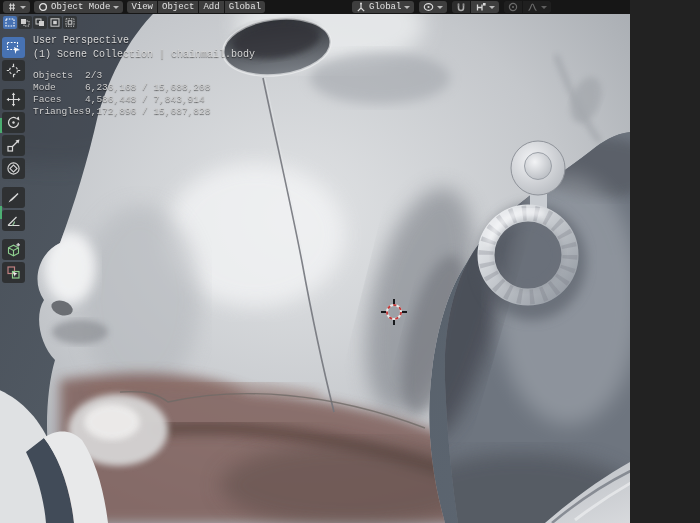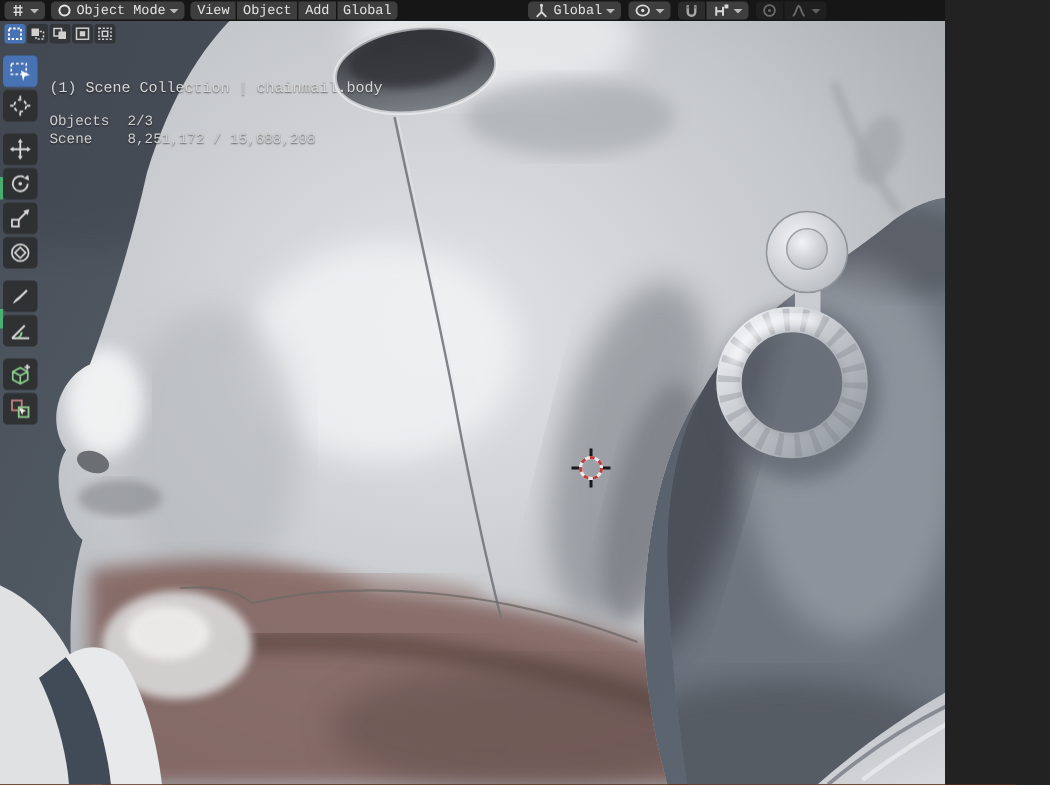--- a/index.html
+++ b/index.html
@@ -39,21 +39,21 @@
   .tbar{position:absolute;left:2px;top:37px;display:flex;flex-direction:column;
         gap:2px;z-index:5;}
   .tbtn{width:23px;height:21px;background:rgba(45,47,48,.92);border-radius:3px;
         display:flex;align-items:center;justify-content:center;}
   .tbtn.active{background:#4772b3;}
   .tsep{height:4px;}
 
   
   .ovl{position:absolute;left:33px;top:34px;z-index:4;color:#d6d6d6;
        font-size:10px;line-height:13px;text-shadow:0 1px 1px rgba(0,0,0,.55);}
-  .ovl .crumb{margin-top:19px;}
+  .ovl .crumb{margin-top:1px;}
   .stats{margin-top:9px;font-size:9.5px;line-height:12px;color:#cfcfcf;}
   .stats .row{display:flex;}
   .stats .lab{width:52px;}
 </style>
 </head>
 <body>
 
 <div class="stage">
 
   <svg class="scene" width="700" height="523" viewBox="0 0 700 523">
@@ -376,26 +376,35 @@
     <div class="tbtn" title="Duplicate">
       <svg width="15" height="15" viewBox="0 0 15 15">
         <rect x="2" y="2" width="6.5" height="6.5" fill="none" stroke="#c08080" stroke-width="1.2"></rect>
         <rect x="6.5" y="6.5" width="6.5" height="6.5" fill="none" stroke="#8fd08f" stroke-width="1.2"></rect>
         <path d="M6.8,6.8 L11.5,8.8 L9.4,9.6 L8.8,11.8 Z" fill="#efefef"></path>
       </svg>
     </div>
   </div>
 
   <div class="ovl">
+    <div>User Perspective</div>
     <div class="crumb">(1) Scene Collection | chainmail.body</div>
     <div class="stats">
       <div class="row">
         <span class="lab">Objects</span>
         <span>2/3</span>
       </div>
       <div class="row">
-        <span class="lab">Scene</span>
-        <span>8,251,172 / 15,688,208</span>
+        <span class="lab">Mode</span>
+        <span>6,236,168 / 15,688,208</span>
+      </div>
+      <div class="row">
+        <span class="lab">Faces</span>
+        <span>4,586,448 / 7,843,914</span>
+      </div>
+      <div class="row">
+        <span class="lab">Triangles</span>
+        <span>9,172,896 / 15,687,828</span>
       </div>
     </div>
   </div>
 
 </div>
 
 </body></html>

